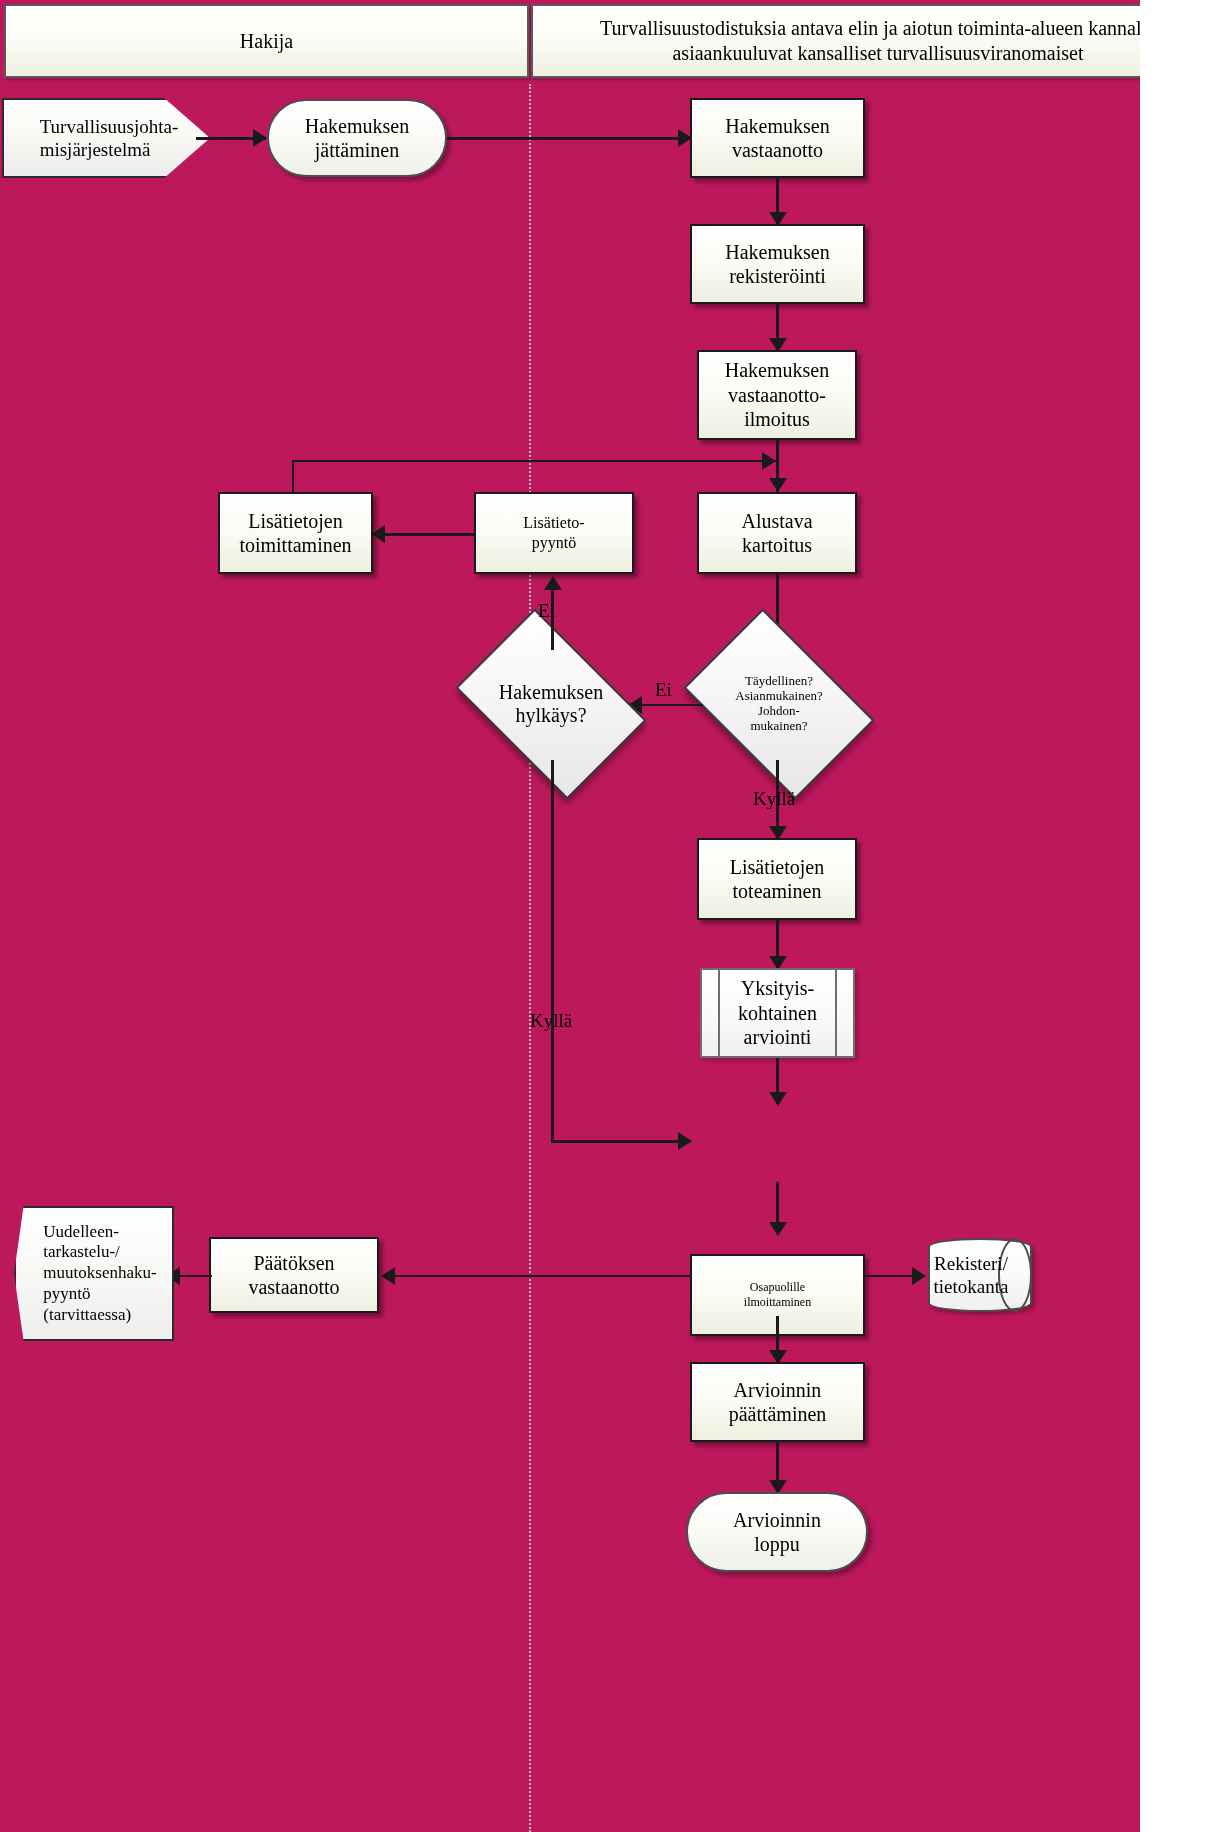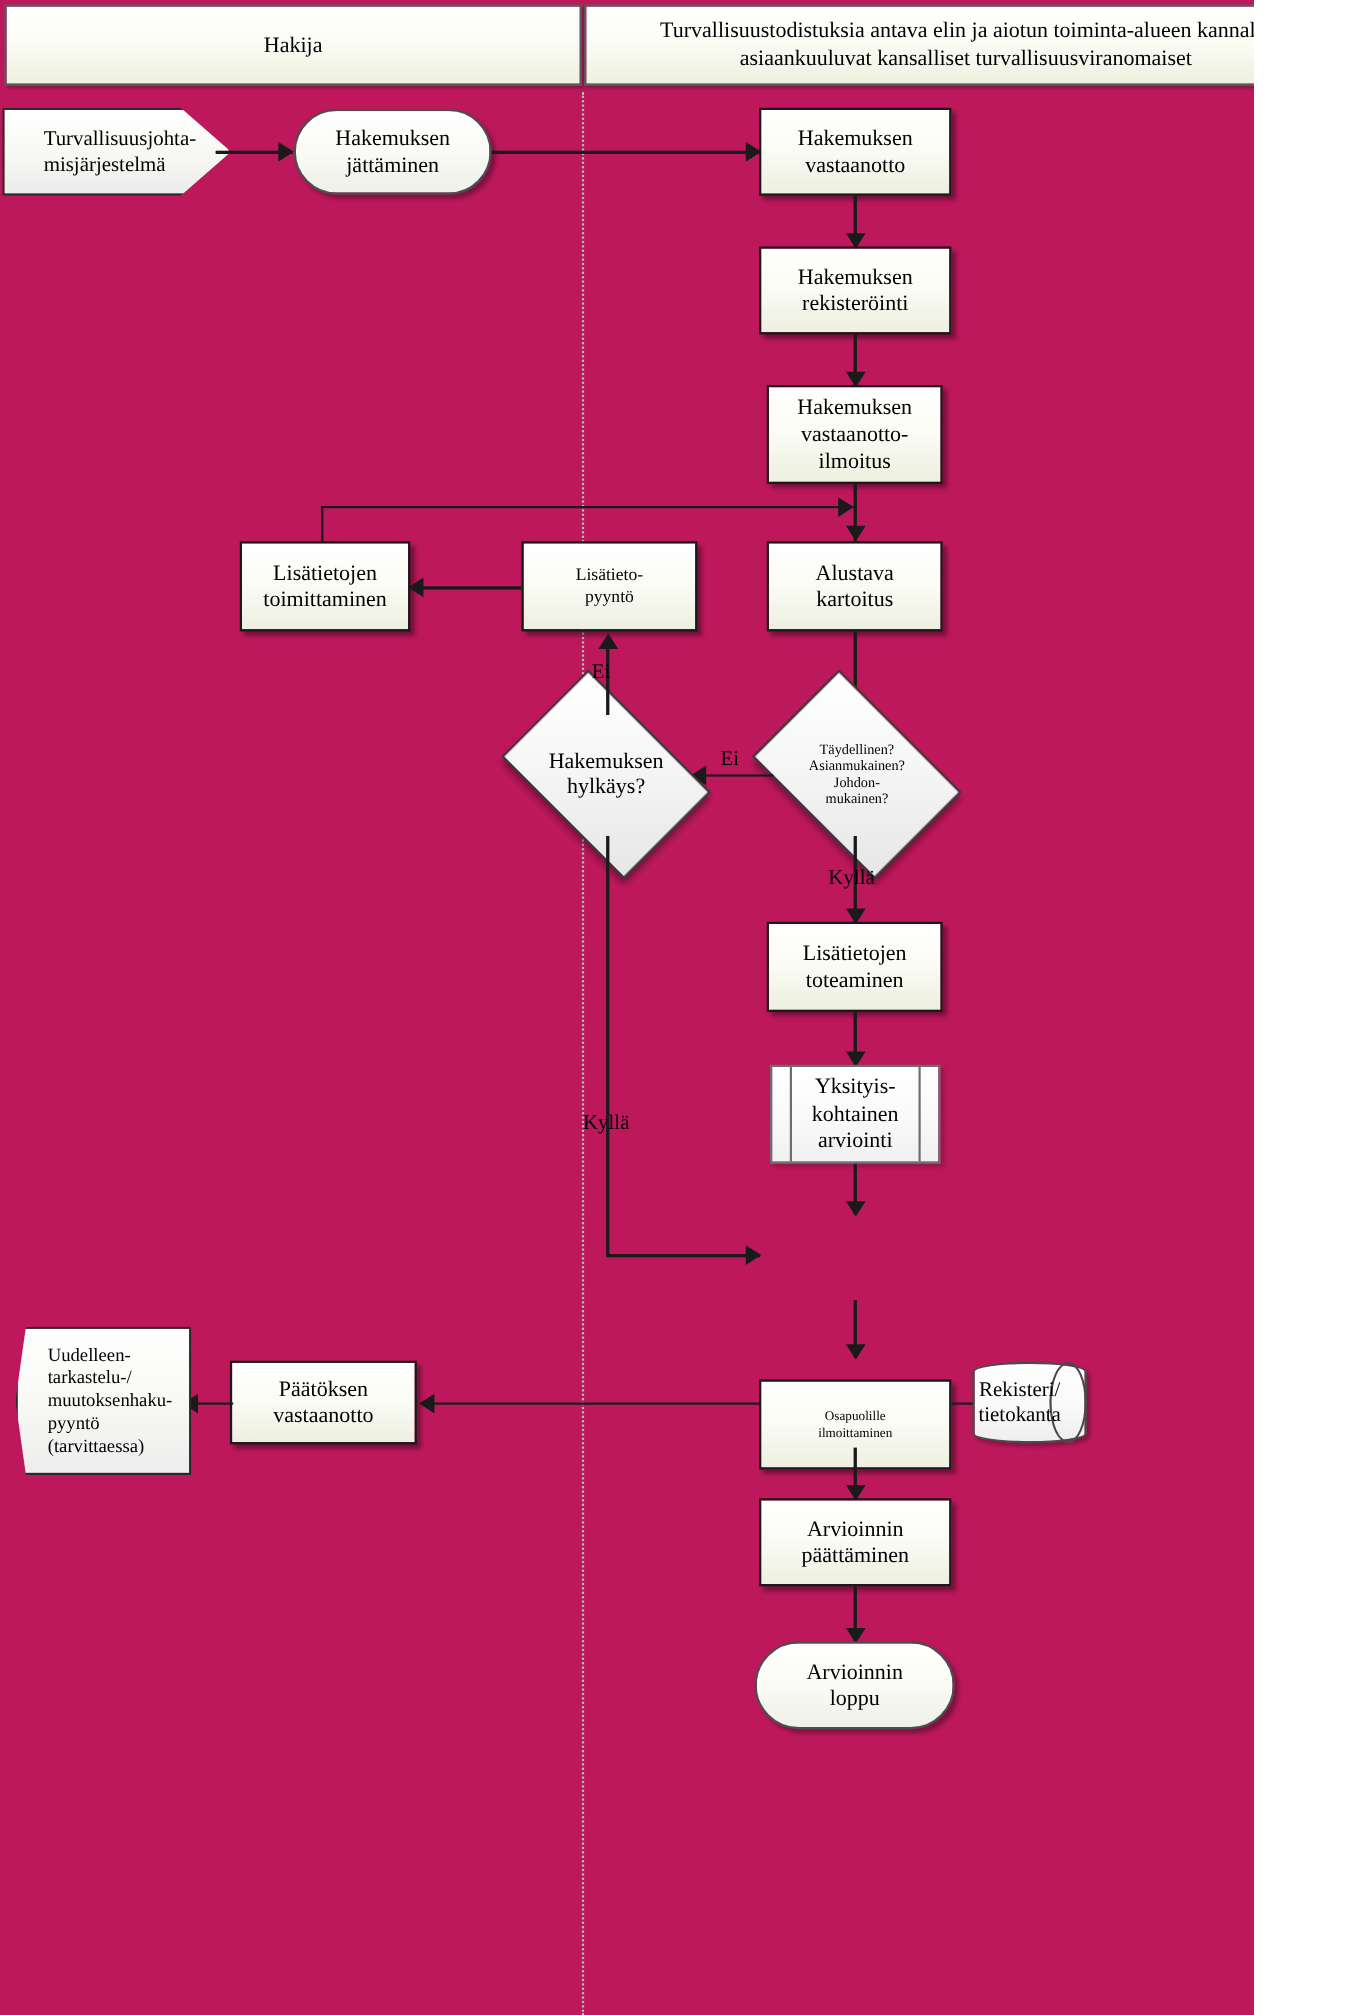--- a/index.html
+++ b/index.html
@@ -338,21 +338,21 @@
   <div class="node box" style="left:690px; top:1254px; width:175px; height:82px; font-size:12px;">
     <span class="label">
       <span>Osapuolille</span><br>
       <span>ilmoittaminen</span>
     </span>
   </div>
 
   <div class="hline thin" style="left:865px; top:1275px; width:60px;"></div>
   <div class="arrow right" style="left:912px; top:1267px;"></div>
 
-  <div class="node" style="left:884px; top:1238px; width:104px; height:74px; font-size:19px;">
+  <div class="node" style="left:928px; top:1238px; width:104px; height:74px; font-size:19px;">
     <div class="cyl">
       <div class="cyl-cap"></div>
     </div>
     <span class="label" style="position:relative; z-index:2; padding-right:22px;">
       <span>Rekisteri/</span><br>
       <span>tietokanta</span>
     </span>
   </div>
 
   <div class="hline thin" style="left:392px; top:1275px; width:298px;"></div>

